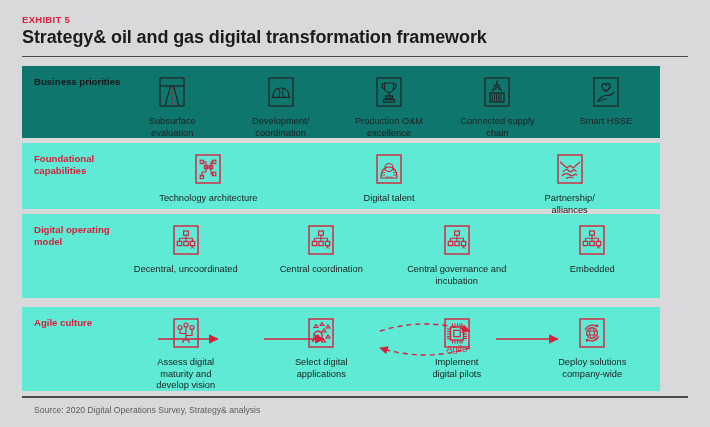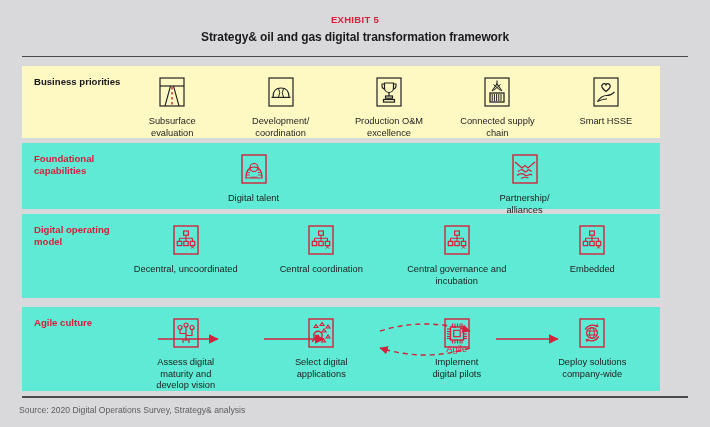--- a/index.html
+++ b/index.html
@@ -5,38 +5,38 @@
   html,body{margin:0;padding:0;}
   body{
     width:710px;height:427px;overflow:hidden;
     background:#d9d9dc;
     font-family:"Liberation Sans", sans-serif;
     -webkit-font-smoothing:antialiased;
   }
   .exhibit{position:relative;width:710px;height:427px;box-sizing:border-box;}
 
   
-  .header{padding:14px 22px 0 22px;text-align:center;}
+  .header{padding:14px 22px 0 22px;}
   .eyebrow{
     color:#d6213c;font-size:9.5px;font-weight:bold;letter-spacing:.3px;
     text-transform:uppercase;line-height:12px;
   }
   .title{
-    color:#1b1b1b;font-size:12px;font-weight:bold;line-height:19px;
+    color:#1b1b1b;font-size:18px;font-weight:bold;line-height:19px;
     margin-top:2px;letter-spacing:-.1px;
   }
   .rule{height:1.4px;background:#4a4a4a;margin:9px 22px 0 22px;}
 
   
   .rows{margin-top:9px;padding:0 0 0 22px;}
   .row{
     position:relative;width:638px;box-sizing:border-box;
     margin-bottom:5px;
   }
-  .row.gray{background:#fef9c3;}
+  .row.gray{background:#0f766e;}
   .row.pink{background:#5eead4;}
 
   .rowlabel{
     position:absolute;left:12px;top:10px;width:90px;
     font-size:9.6px;font-weight:bold;line-height:11.5px;
   }
   .rowlabel.dark{color:#17171a;}
   .rowlabel.red{color:#d6213c;}
 
   .cols{
@@ -71,21 +71,21 @@
     position:absolute;left:0;right:0;text-align:center;top:36px;
     color:#d6213c;font-size:9.4px;
   }
   .loopwrap{
     position:absolute;top:14px;left:0;width:100%;height:40px;
   }
 
   
   .footrule{height:1.3px;background:#4a4a4a;margin:4px 22px 0 22px;}
   .source{
-    margin:7px 22px 0 19px;color:#5c5c5c;font-size:8.6px;line-height:11px;
+    margin:7px 22px 0 34px;color:#5c5c5c;font-size:8.6px;line-height:11px;
   }
 </style>
 </head>
 <body>
 
 <div class="exhibit">
 
   <div class="header">
     <div class="eyebrow">EXHIBIT 5</div>
     <div class="title">Strategy&amp; oil and gas digital transformation framework</div>
@@ -177,20 +177,41 @@
         </div>
 
       </div>
     </div>
 
     <div class="row pink row-foundational">
       <div class="rowlabel red">Foundational
 capabilities</div>
       <div class="cols">
 
+        <div class="col">
+          <div class="iconbox">
+            <svg width="26" height="30" viewBox="0 0 26 30">
+              <rect x="1" y="1" width="24" height="28" fill="none" stroke="#d6213c" stroke-width="1.4"></rect>
+              <g stroke="#d6213c" stroke-width="1.1" fill="none">
+                <path d="M7 8 h4 v5 h5 v-5 h3"></path>
+                <path d="M11 13 v5 h-4 v5"></path>
+                <path d="M16 13 v7 h3"></path>
+              </g>
+              <g fill="none" stroke="#d6213c" stroke-width="1.1">
+                <rect x="5.2" y="6.2" width="3.4" height="3.4"></rect>
+                <rect x="17.4" y="6.2" width="3.4" height="3.4"></rect>
+                <rect x="9.3" y="11.3" width="3.4" height="3.4"></rect>
+                <rect x="14.3" y="11.3" width="3.4" height="3.4"></rect>
+                <rect x="5.2" y="21.2" width="3.4" height="3.4"></rect>
+                <rect x="17.4" y="18.3" width="3.4" height="3.4"></rect>
+              </g>
+            </svg>
+          </div>
+          <div class="caption">Technology architecture</div>
+        </div>
 
         <div class="col">
           <div class="iconbox">
             <svg width="26" height="30" viewBox="0 0 26 30">
               <rect x="1" y="1" width="24" height="28" fill="none" stroke="#d6213c" stroke-width="1.4"></rect>
               <path d="M5 24 q0 -11 8 -11 q8 0 8 11 z" fill="none" stroke="#d6213c" stroke-width="1.2"></path>
               <circle cx="13" cy="13.5" r="4" fill="none" stroke="#d6213c" stroke-width="1.2"></circle>
               <g stroke="#d6213c" stroke-width="0.9" opacity="0.95">
                 <line x1="6.5" y1="16" x2="9.3" y2="16"></line>
                 <line x1="16.7" y1="16" x2="19.5" y2="16"></line>

